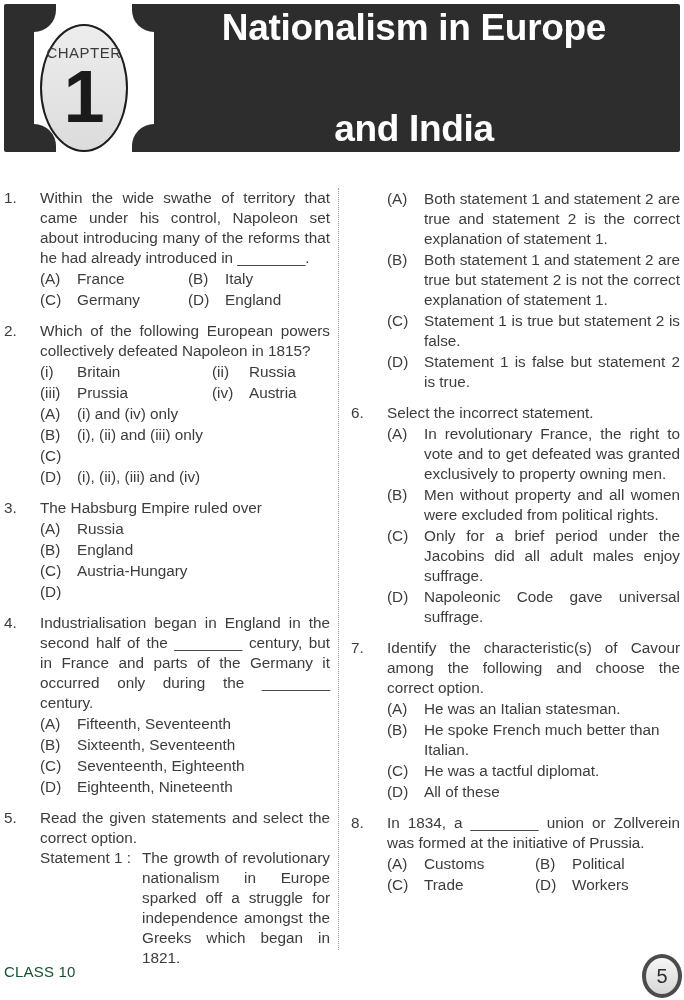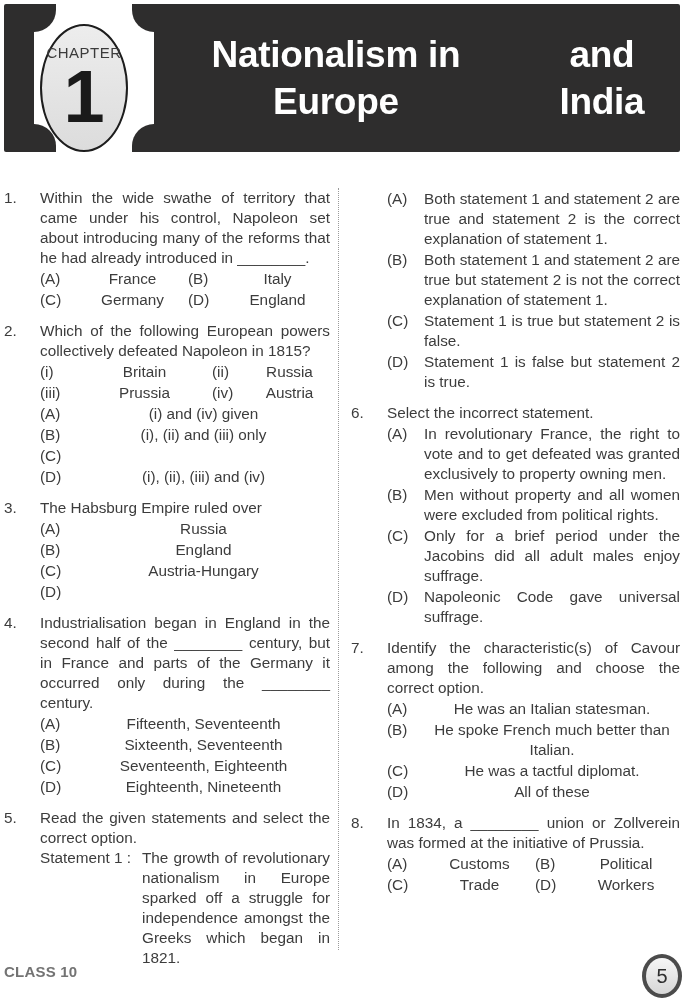--- a/index.html
+++ b/index.html
@@ -33,57 +33,57 @@
     display:flex; flex-direction:column; align-items:center; box-sizing:border-box;
   }
   .chapter-label {
     margin-top:18px; font-size:15px; color:#3b3b3b; letter-spacing:0.5px;
   }
   .chapter-num {
     font-size:74px; font-weight:bold; color:#1a1a1a; line-height:0.92; margin-top:2px;
   }
   .banner-title {
     position:absolute; left:144px; right:0; top:0; height:100%;
-    display:flex; justify-content:space-between; align-items:center;
+    display:flex; flex-direction:column; justify-content:space-between; align-items:center;
     color:#ffffff; font-weight:bold; font-size:37px; line-height:1.28; letter-spacing:-0.3px;
     text-align:center;
   }
 
   
   .main {
     position:absolute; left:4px; right:4px; top:188px; bottom:50px;
     display:flex; font-size:15.3px; line-height:20px;
   }
   .col-left  { width:334px; box-sizing:border-box; padding-right:8px; }
   .col-divider { width:0; border-left:1px dotted #9a9a9a; }
   .col-right { flex:1; box-sizing:border-box; padding-left:12px; }
 
   .q { display:flex; margin-bottom:11px; }
   .qnum { width:36px; flex:none; }
   .qbody { flex:1; min-width:0; }
   .qtext { text-align:justify; }
 
   .opt { display:flex; margin-top:1px; }
   .opt-label { width:37px; flex:none; }
-  .opt-text { flex:1; min-width:0;text-align:center; }
+  .opt-text { flex:1; min-width:0; }
   .opt-text.just { text-align:justify; }
 
   .opts-2col { display:grid; grid-template-columns:148px 1fr; }
   .subs-2col { display:grid; grid-template-columns:172px 1fr; }
 
   .stmt { display:flex; }
   .stmt-label { width:102px; flex:none; white-space:nowrap; }
   .stmt-text { flex:1; min-width:0; text-align:justify; }
 
   .italic { }
 
   
   .footer-class {
     position:absolute; left:4px; bottom:20px;
-    font-size:15px; font-weight:bold; color:#737373; letter-spacing:0.2px;
+    font-size:15px; font-weight:normal; color:#14532d; letter-spacing:0.2px;
   }
   .page-badge {
     position:absolute; right:2px; bottom:2px; width:40px; height:44px;
     border-radius:50%; background:#4b4b4b;
     display:flex; align-items:center; justify-content:center;
   }
   .page-badge-inner {
     width:32px; height:36px; border-radius:50%;
     background:linear-gradient(#f6f6f6,#d7d7d7);
     display:flex; align-items:center; justify-content:center;
@@ -158,21 +158,21 @@
                 <span class="opt-label">(iii)</span>
                 <span class="opt-text">Prussia</span>
               </div>
             <div class="opt">
                 <span class="opt-label">(iv)</span>
                 <span class="opt-text">Austria</span>
               </div>
           </div>
           <div class="opt">
               <span class="opt-label">(A)</span>
-              <span class="opt-text">(i) and (iv) given</span>
+              <span class="opt-text">(i) and (iv) only</span>
             </div>
           <div class="opt">
               <span class="opt-label">(B)</span>
               <span class="opt-text">(i), (ii) and (iii) only</span>
             </div>
           <div class="opt">
               <span class="opt-label">(C)</span>
             </div>
           <div class="opt">
               <span class="opt-label">(D)</span>

